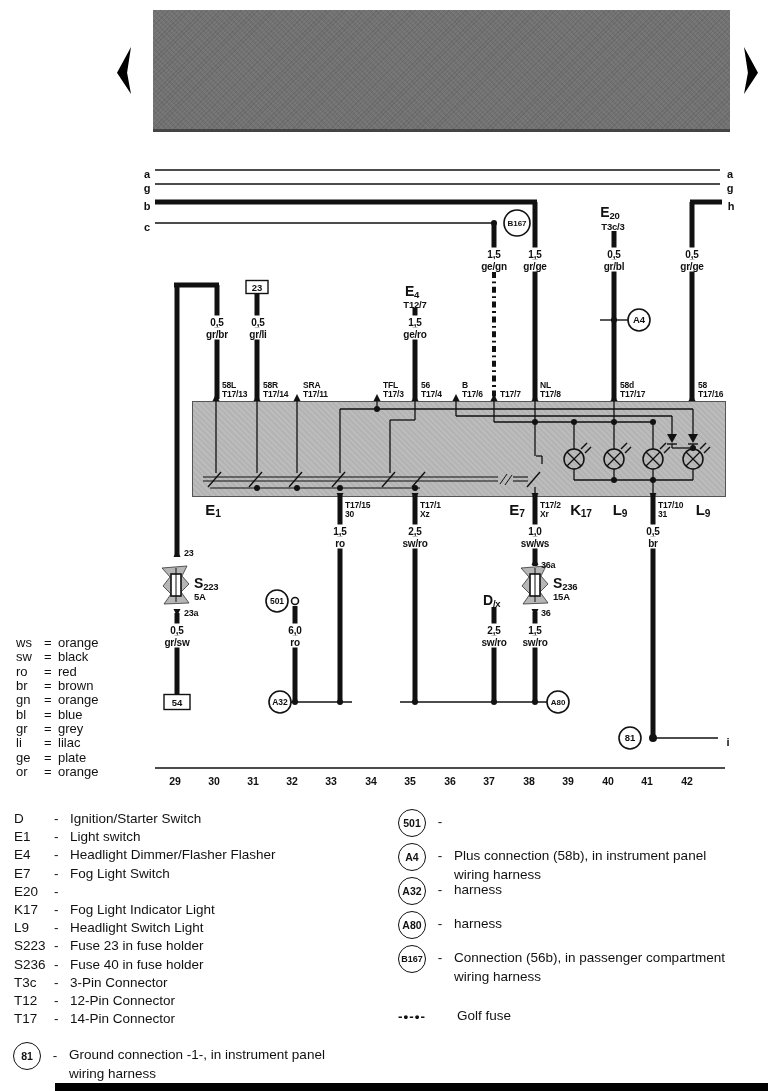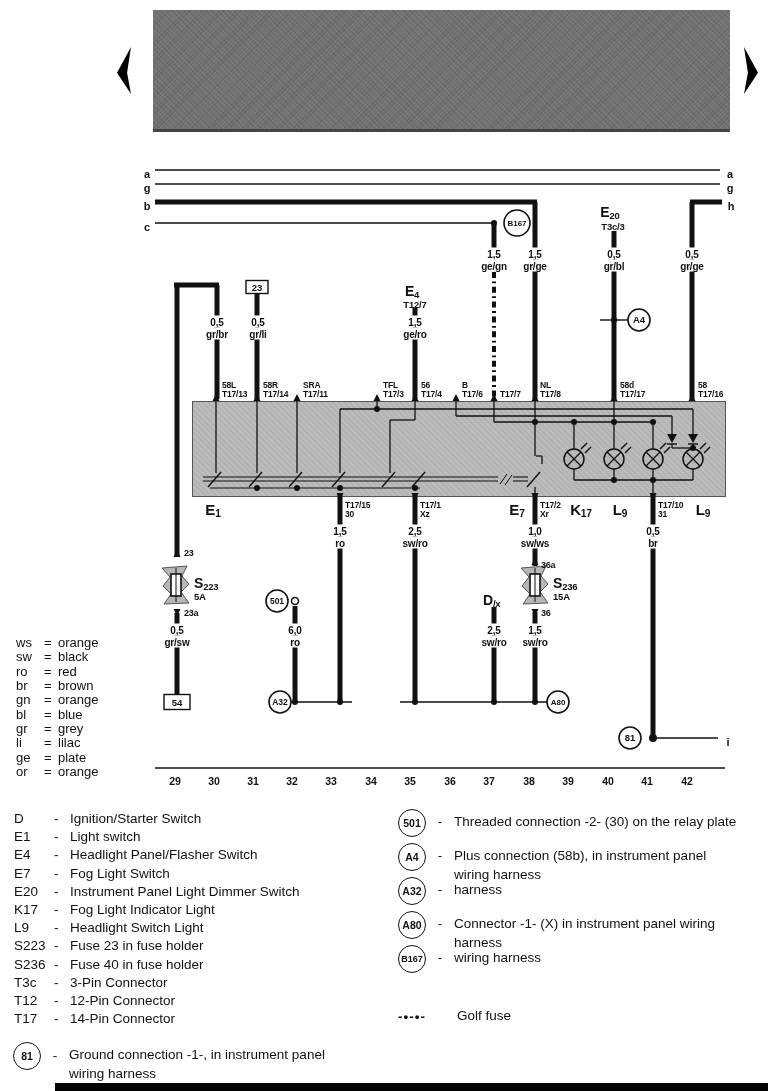--- a/index.html
+++ b/index.html
@@ -399,31 +399,30 @@
         <span class="cmp-desc">Ignition/Starter Switch</span>
       </div>
       <div class="cmp-row">
         <span class="cmp-code">E1</span>
         <span class="cmp-dash">-</span>
         <span class="cmp-desc">Light switch</span>
       </div>
       <div class="cmp-row">
         <span class="cmp-code">E4</span>
         <span class="cmp-dash">-</span>
-        <span class="cmp-desc">Headlight Panel/Flasher Switch</span>
+        <span class="cmp-desc">Headlight Dimmer/Flasher Flasher</span>
       </div>
       <div class="cmp-row">
         <span class="cmp-code">E7</span>
         <span class="cmp-dash">-</span>
         <span class="cmp-desc">Fog Light Switch</span>
       </div>
       <div class="cmp-row">
         <span class="cmp-code">E20</span>
         <span class="cmp-dash">-</span>
-        <span class="cmp-desc">Instrument Panel Light Dimmer Switch</span>
       </div>
       <div class="cmp-row">
         <span class="cmp-code">K17</span>
         <span class="cmp-dash">-</span>
         <span class="cmp-desc">Fog Light Indicator Light</span>
       </div>
       <div class="cmp-row">
         <span class="cmp-code">L9</span>
         <span class="cmp-dash">-</span>
         <span class="cmp-desc">Headlight Switch Light</span>
@@ -461,51 +460,48 @@
         <span class="lg-lines">
           <div>Ground connection -1-, in instrument panel</div>
           <div>wiring harness</div>
         </span>
       </div>
     </div>
   <div id="connection-legend">
       <div class="con-row" style="top: 1px;">
         <span class="lg-circle">501</span>
         <span class="lg-dash">-</span>
-        <span class="lg-lines">
-          <div>Threaded connection -2- (30) on the relay plate</div>
-        </span>
       </div>
       <div class="con-row" style="top: 35px;">
         <span class="lg-circle">A4</span>
         <span class="lg-dash">-</span>
         <span class="lg-lines">
           <div>Plus connection (58b), in instrument panel</div>
           <div>wiring harness</div>
         </span>
       </div>
       <div class="con-row" style="top: 69px;">
         <span class="lg-circle">A32</span>
         <span class="lg-dash">-</span>
         <span class="lg-lines">
           <div>harness</div>
         </span>
       </div>
       <div class="con-row" style="top: 103px;">
         <span class="lg-circle">A80</span>
         <span class="lg-dash">-</span>
         <span class="lg-lines">
-          <div>Connector -1- (X) in instrument panel wiring</div>
           <div>harness</div>
         </span>
       </div>
       <div class="con-row" style="top: 137px;">
         <span class="lg-circle" style="font-size: 9px;">B167</span>
         <span class="lg-dash">-</span>
         <span class="lg-lines">
+          <div>Connection (56b), in passenger compartment</div>
           <div>wiring harness</div>
         </span>
       </div>
     </div>
   <div id="golf-row">
     <span class="golf-sym">-•-•-</span>
     <span>Golf fuse</span>
   </div>
   <div class="bottom-bar"></div>
 </div>

